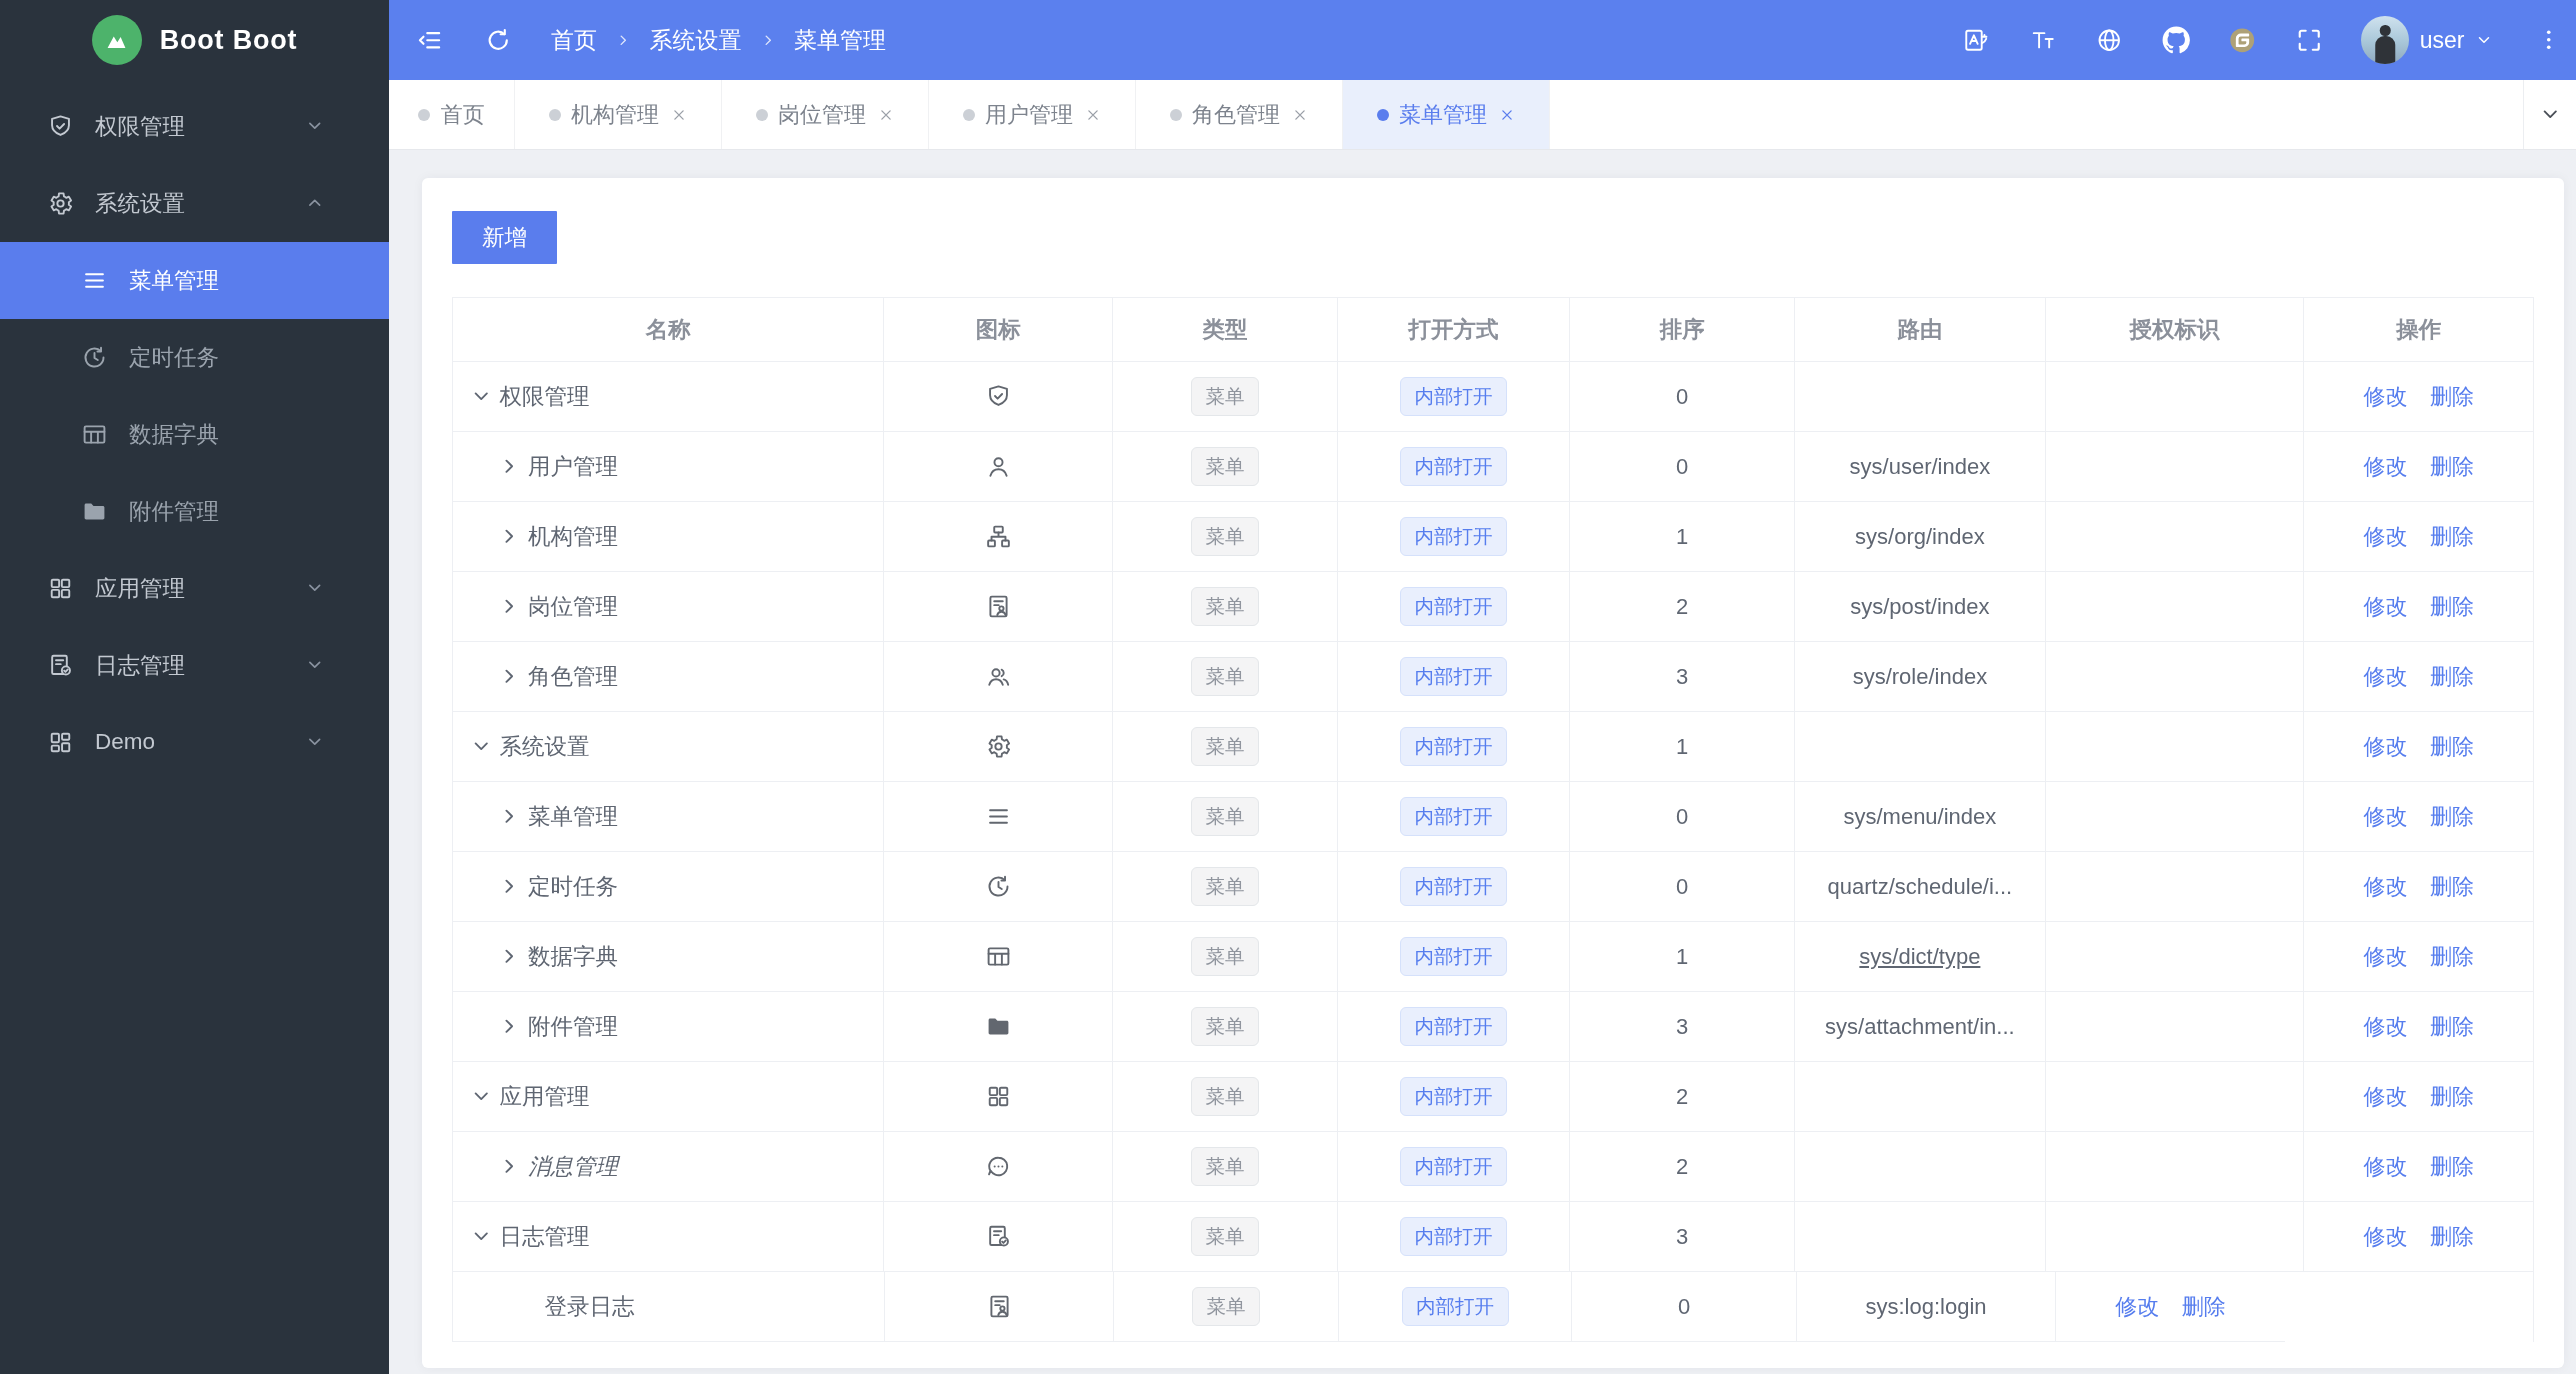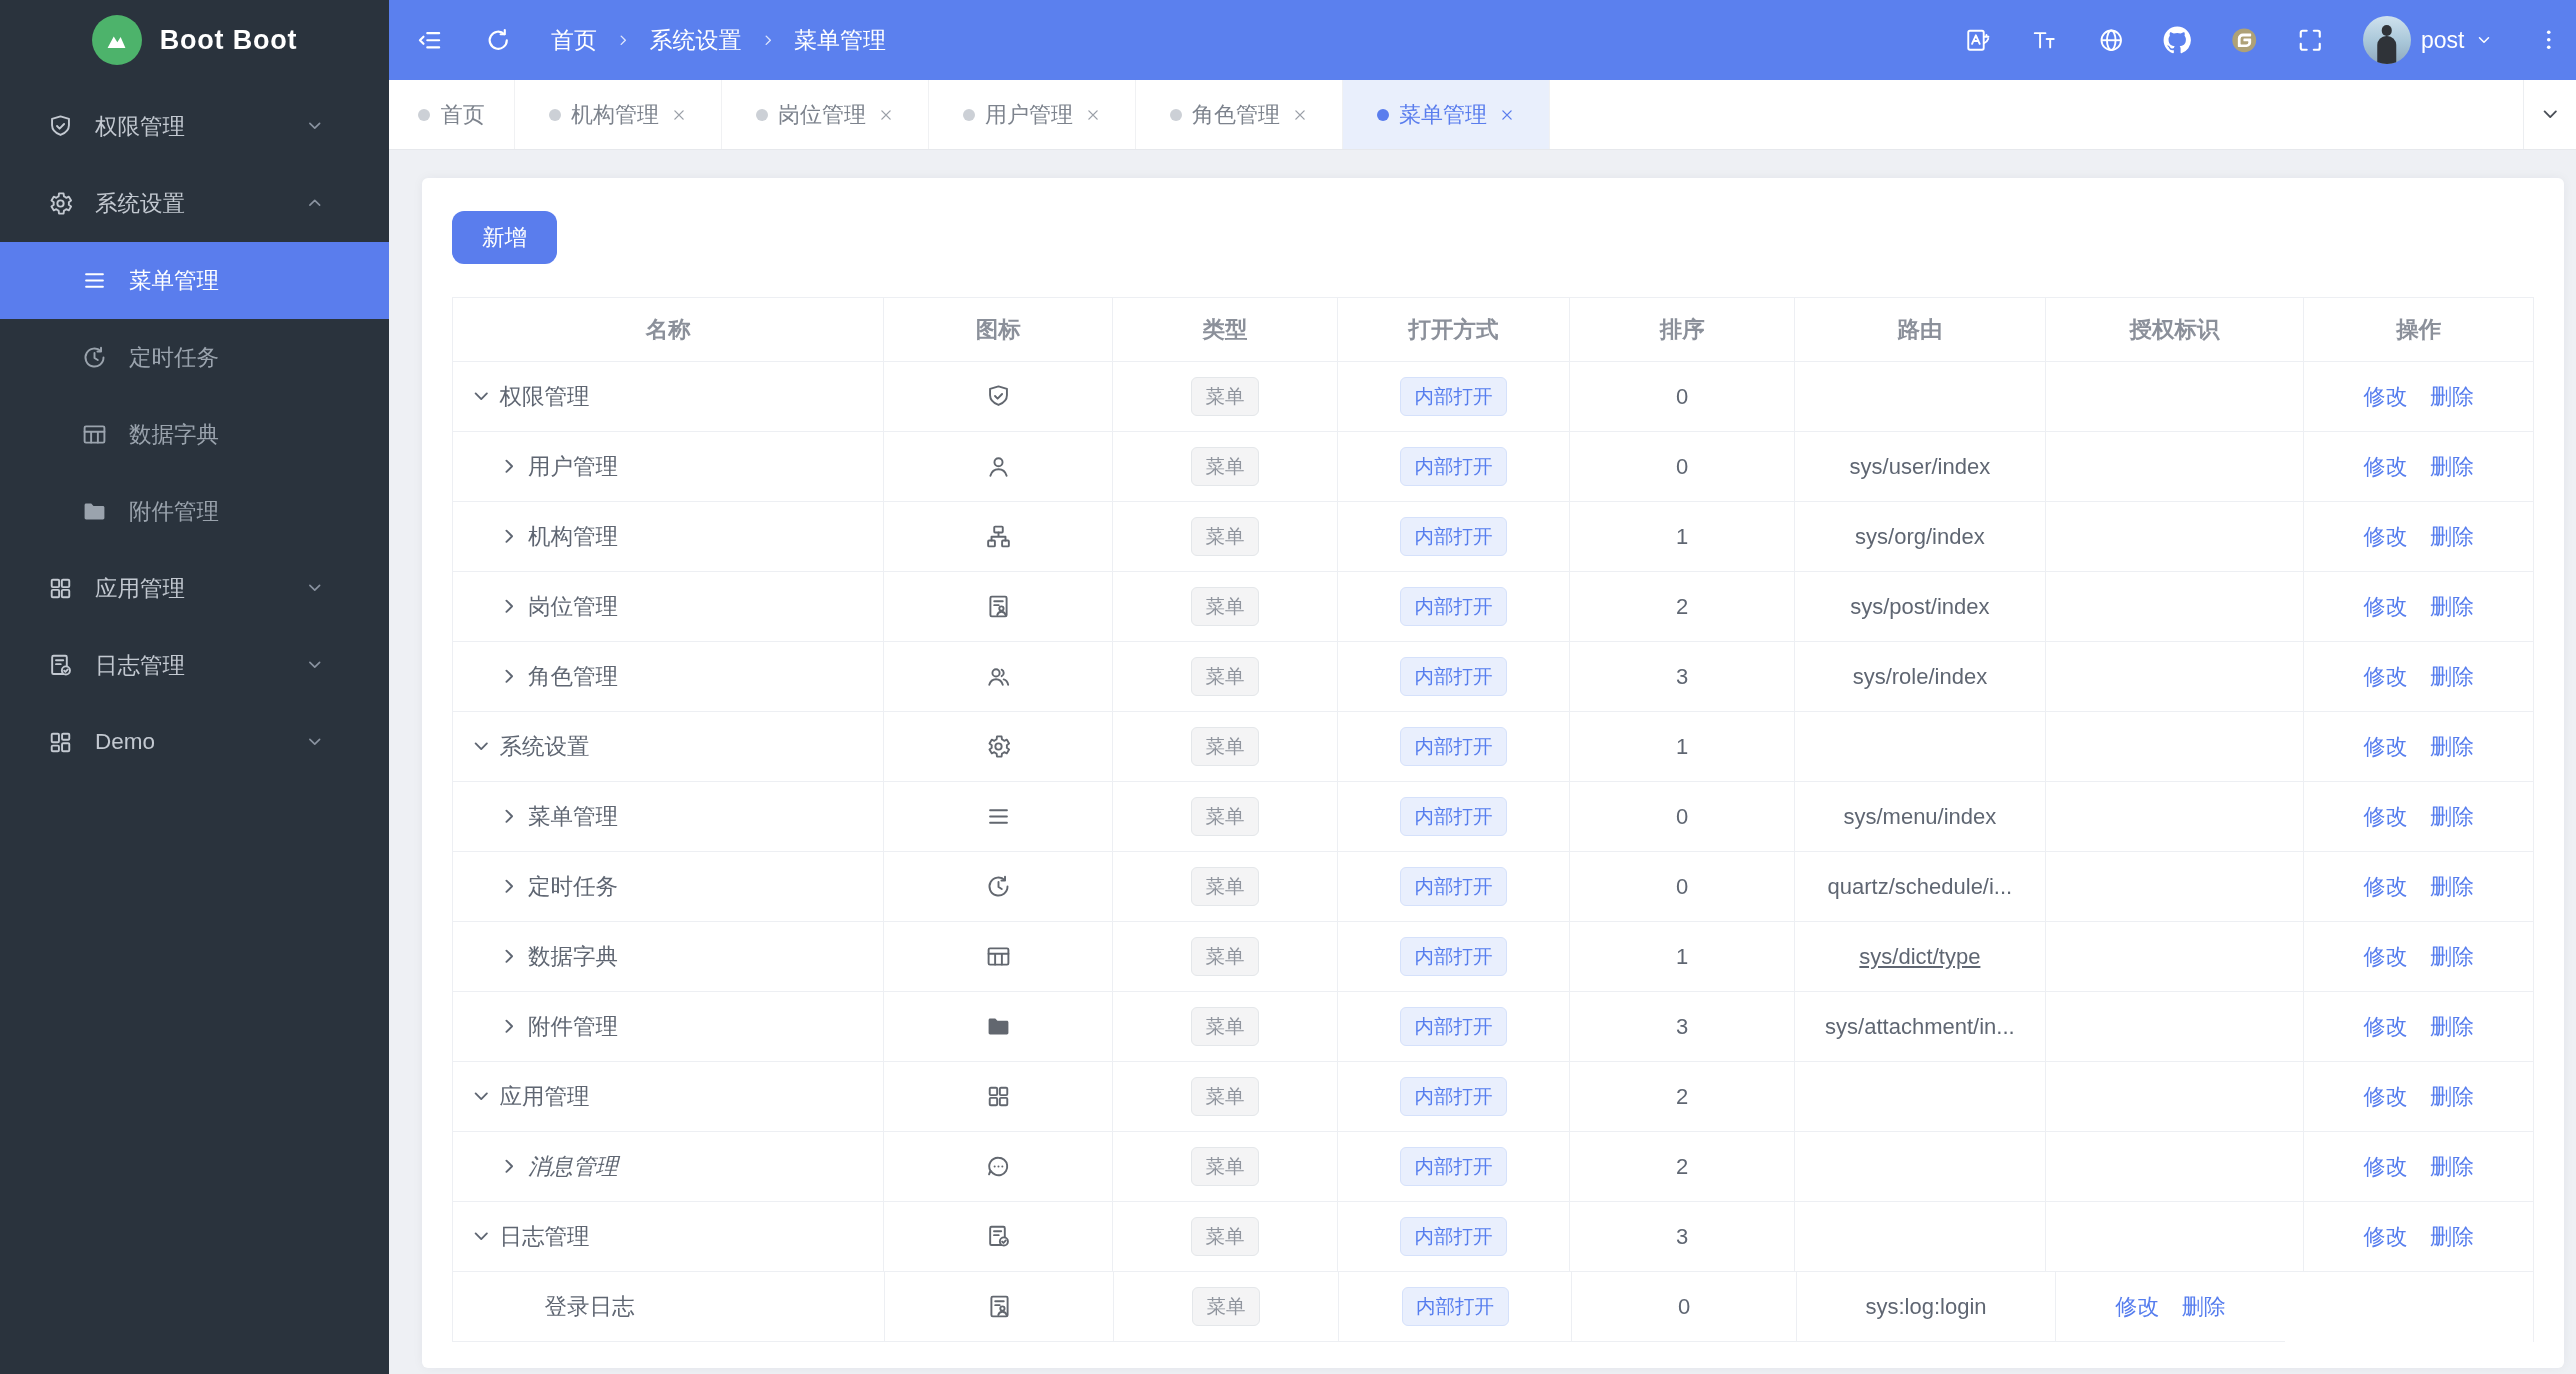--- a/index.html
+++ b/index.html
@@ -62,21 +62,21 @@
   .tab.active{background:var(--active-tab-bg);color:var(--primary)}
   .tab.active .dot{background:var(--primary)}
   .tab.active .t-close{color:var(--primary)}
   .tab-fill{flex:1}
   .tab-more{width:53px;display:flex;align-items:center;justify-content:center;border-left:0.8px solid #eceef1;color:#4a4f57;cursor:pointer}
   .tab-more svg{width:22.5px;height:22.5px}
 
   
   .content{flex:1;padding:28px 12px 6px 33px;min-height:0}
   .card{background:#fff;border-radius:6px;height:100%;padding:33px 30px 30px 30px;box-shadow:0 0 10.5px rgba(31,45,61,.05)}
-  .btn-add{display:inline-flex;align-items:center;justify-content:center;width:105px;height:53px;background:var(--primary);color:#fff;font-size:22.5px;border:none;border-radius:12px;cursor:pointer;font-family:inherit}
+  .btn-add{display:inline-flex;align-items:center;justify-content:center;width:105px;height:53px;background:var(--primary);color:#fff;font-size:22.5px;border:none;border-radius:1px;cursor:pointer;font-family:inherit}
 
   
   .tbl{margin-top:33px;border:0.8px solid var(--table-border);border-bottom:none;width:2082px}
   .t-row{display:flex;height:70px}
   .t-row.t-head{height:64px}
   .t-cell{display:flex;align-items:center;justify-content:center;border-right:0.8px solid var(--table-border);border-bottom:0.8px solid var(--table-border);font-size:22.5px;color:var(--text-cell);overflow:hidden;white-space:nowrap}
   .t-cell:last-child{border-right:none}
   .t-head .t-cell{font-weight:700;color:var(--text-head)}
   .c-name{justify-content:flex-start;padding-left:16.5px}
   .indent{width:28.5px;flex:0 0 auto}
@@ -283,21 +283,21 @@
               <path fill="#fff" d="M17.3 10.6h-5.5a.5.5 0 00-.5.5v1.3c0 .27.22.5.5.5h3.2c.27 0 .5.22.5.5v.25a1.9 1.9 0 01-1.9 1.9H9.4a.5.5 0 01-.5-.5v-4.4a1.9 1.9 0 011.9-1.9h6.5c.27 0 .5-.22.5-.5V6.9a.5.5 0 00-.5-.5h-6.5a4.2 4.2 0 00-4.2 4.2v6.5c0 .28.22.5.5.5h6.9a3.8 3.8 0 003.8-3.8v-2.7a.5.5 0 00-.5-.5z"></path>
             </svg>
         </span>
         <span class="tb-icon">
           <svg viewBox="0 0 24 24" fill="none" stroke="currentColor" stroke-width="1.8" stroke-linecap="round">
               <path d="M4 9V5.5C4 4.7 4.7 4 5.5 4H9M15 4h3.5C19.3 4 20 4.7 20 5.5V9M20 15v3.5c0 .8-.7 1.5-1.5 1.5H15M9 20H5.5A1.5 1.5 0 014 18.5V15"></path>
             </svg>
         </span>
         <div class="user-wrap">
           <span class="avatar"></span>
-          <span class="user-name">post</span>
+          <span class="user-name">user</span>
           <span class="caret">
             <svg viewBox="0 0 24 24" fill="none" stroke="currentColor" stroke-width="2" stroke-linecap="round" stroke-linejoin="round">
                 <path d="M6 9l6 6 6-6"></path>
               </svg>
           </span>
         </div>
         <span class="kebab">
           <svg viewBox="0 0 24 24">
               <circle cx="12" cy="5" r="1.7" fill="currentColor"></circle>
               <circle cx="12" cy="12" r="1.7" fill="currentColor"></circle>

